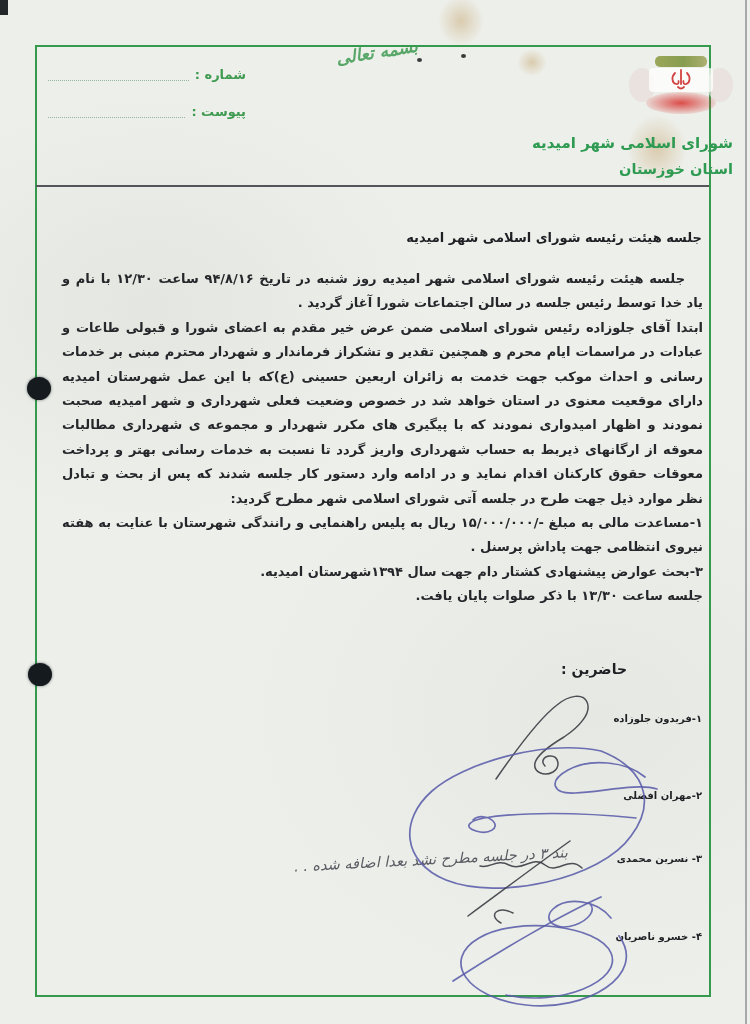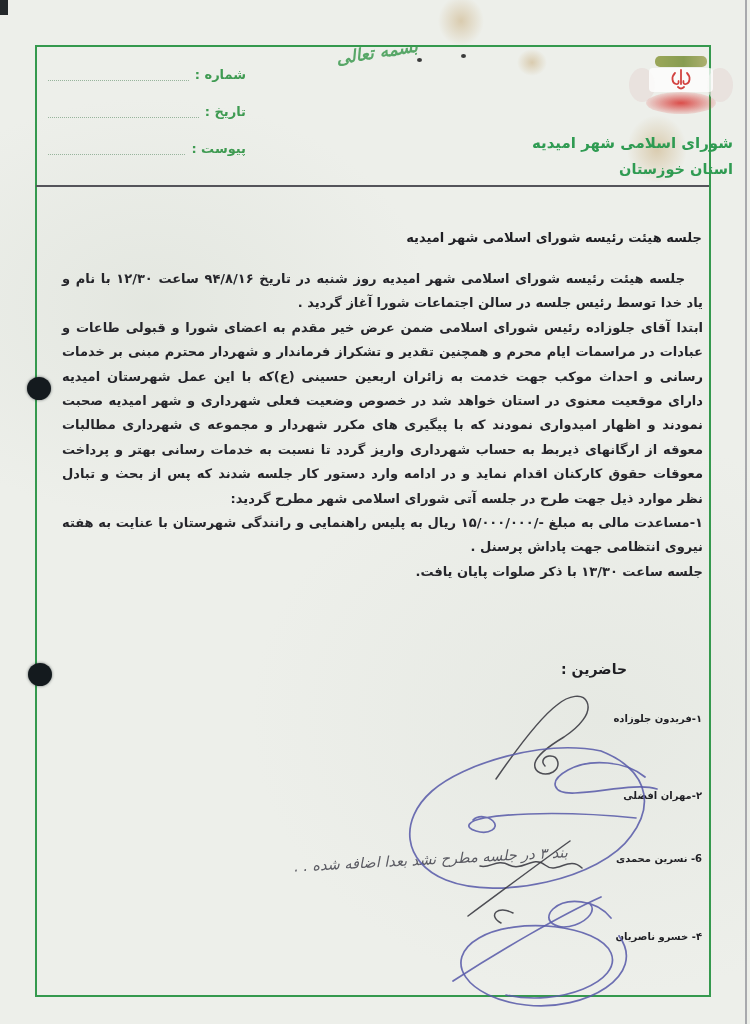--- a/index.html
+++ b/index.html
@@ -88,24 +88,20 @@
 
   <div class="punch p1"></div>
   <div class="punch p2"></div>
 
   <div class="meta">
     <div class="row">
       <span class="lbl">شماره :</span>
       <span class="dots"></span>
     </div>
     <div class="row">
-      <span class="lbl">تاریخ :</span>
-      <span class="dots"></span>
-    </div>
-    <div class="row">
       <span class="lbl">پیوست :</span>
       <span class="dots"></span>
     </div>
   </div>
 
   <div class="bismillah">بسمه تعالی</div>
 
   <div class="org">
     <div class="emblem">
       <div class="wing l"></div>
@@ -125,27 +121,28 @@
     <div class="name">شورای اسلامی شهر امیدیه</div>
     <div class="region">استان خوزستان</div>
   </div>
 
   <div class="title">جلسه هیئت رئیسه شورای اسلامی شهر امیدیه</div>
 
   <div class="body-text">
     <p class="indent">جلسه هیئت رئیسه شورای اسلامی شهر امیدیه روز شنبه در تاریخ ۹۴/۸/۱۶ ساعت ۱۲/۳۰ با نام و یاد خدا توسط رئیس جلسه در سالن اجتماعات شورا آغاز گردید .</p>
     <p>ابتدا آقای جلوزاده رئیس شورای اسلامی ضمن عرض خیر مقدم به اعضای شورا و قبولی طاعات و عبادات در مراسمات ایام محرم و همچنین تقدیر و تشکراز فرماندار و شهردار محترم مبنی بر خدمات رسانی و احداث موکب جهت خدمت به زائران اربعین حسینی (ع)که با این عمل شهرستان امیدیه دارای موقعیت معنوی در استان خواهد شد در خصوص وضعیت فعلی شهرداری و شهر امیدیه صحبت نمودند و اظهار امیدواری نمودند که با پیگیری های مکرر شهردار و مجموعه ی شهرداری مطالبات معوقه از ارگانهای ذیربط به حساب شهرداری واریز گردد تا نسبت به خدمات رسانی بهتر و پرداخت معوقات حقوق کارکنان اقدام نماید و در ادامه وارد دستور کار جلسه شدند که پس از بحث و تبادل نظر موارد ذیل جهت طرح در جلسه آتی شورای اسلامی شهر مطرح گردید:</p>
     <p>۱-مساعدت مالی به مبلغ -/۱۵/۰۰۰/۰۰۰ ریال به پلیس راهنمایی و رانندگی شهرستان با عنایت به هفته نیروی انتظامی جهت پاداش پرسنل .</p>
+    <p>۳-بحث عوارض پیشنهادی کشتار دام جهت سال ۱۳۹۴شهرستان امیدیه.</p>
     <p>جلسه ساعت ۱۳/۳۰ با ذکر صلوات پایان یافت.</p>
   </div>
 
   <div class="attendees-label">حاضرین :</div>
   <div class="attendee n1">۱-فریدون جلوزاده</div>
   <div class="attendee n2">۲-مهران افضلی</div>
-  <div class="attendee n3">6- نسرین محمدی</div>
+  <div class="attendee n3">۳- نسرین محمدی</div>
   <div class="attendee n4">۴- خسرو ناصریان</div>
 
   <div class="hand-note">بند ۳ در جلسه مطرح نشد بعدا اضافه شده . .</div>
 
   <svg class="ink" width="750" height="1024" viewBox="0 0 750 1024">
 
     <g>
       <path class="dark" d="M496 779 C516 750 541 717 557 705 C569 695 583 693 587 702 C592 713 579 727 564 737 C549 746 537 755 535 763 C533 772 544 777 553 772 C561 767 559 755 549 756 C543 757 541 762 545 766"></path>
     </g>
 

